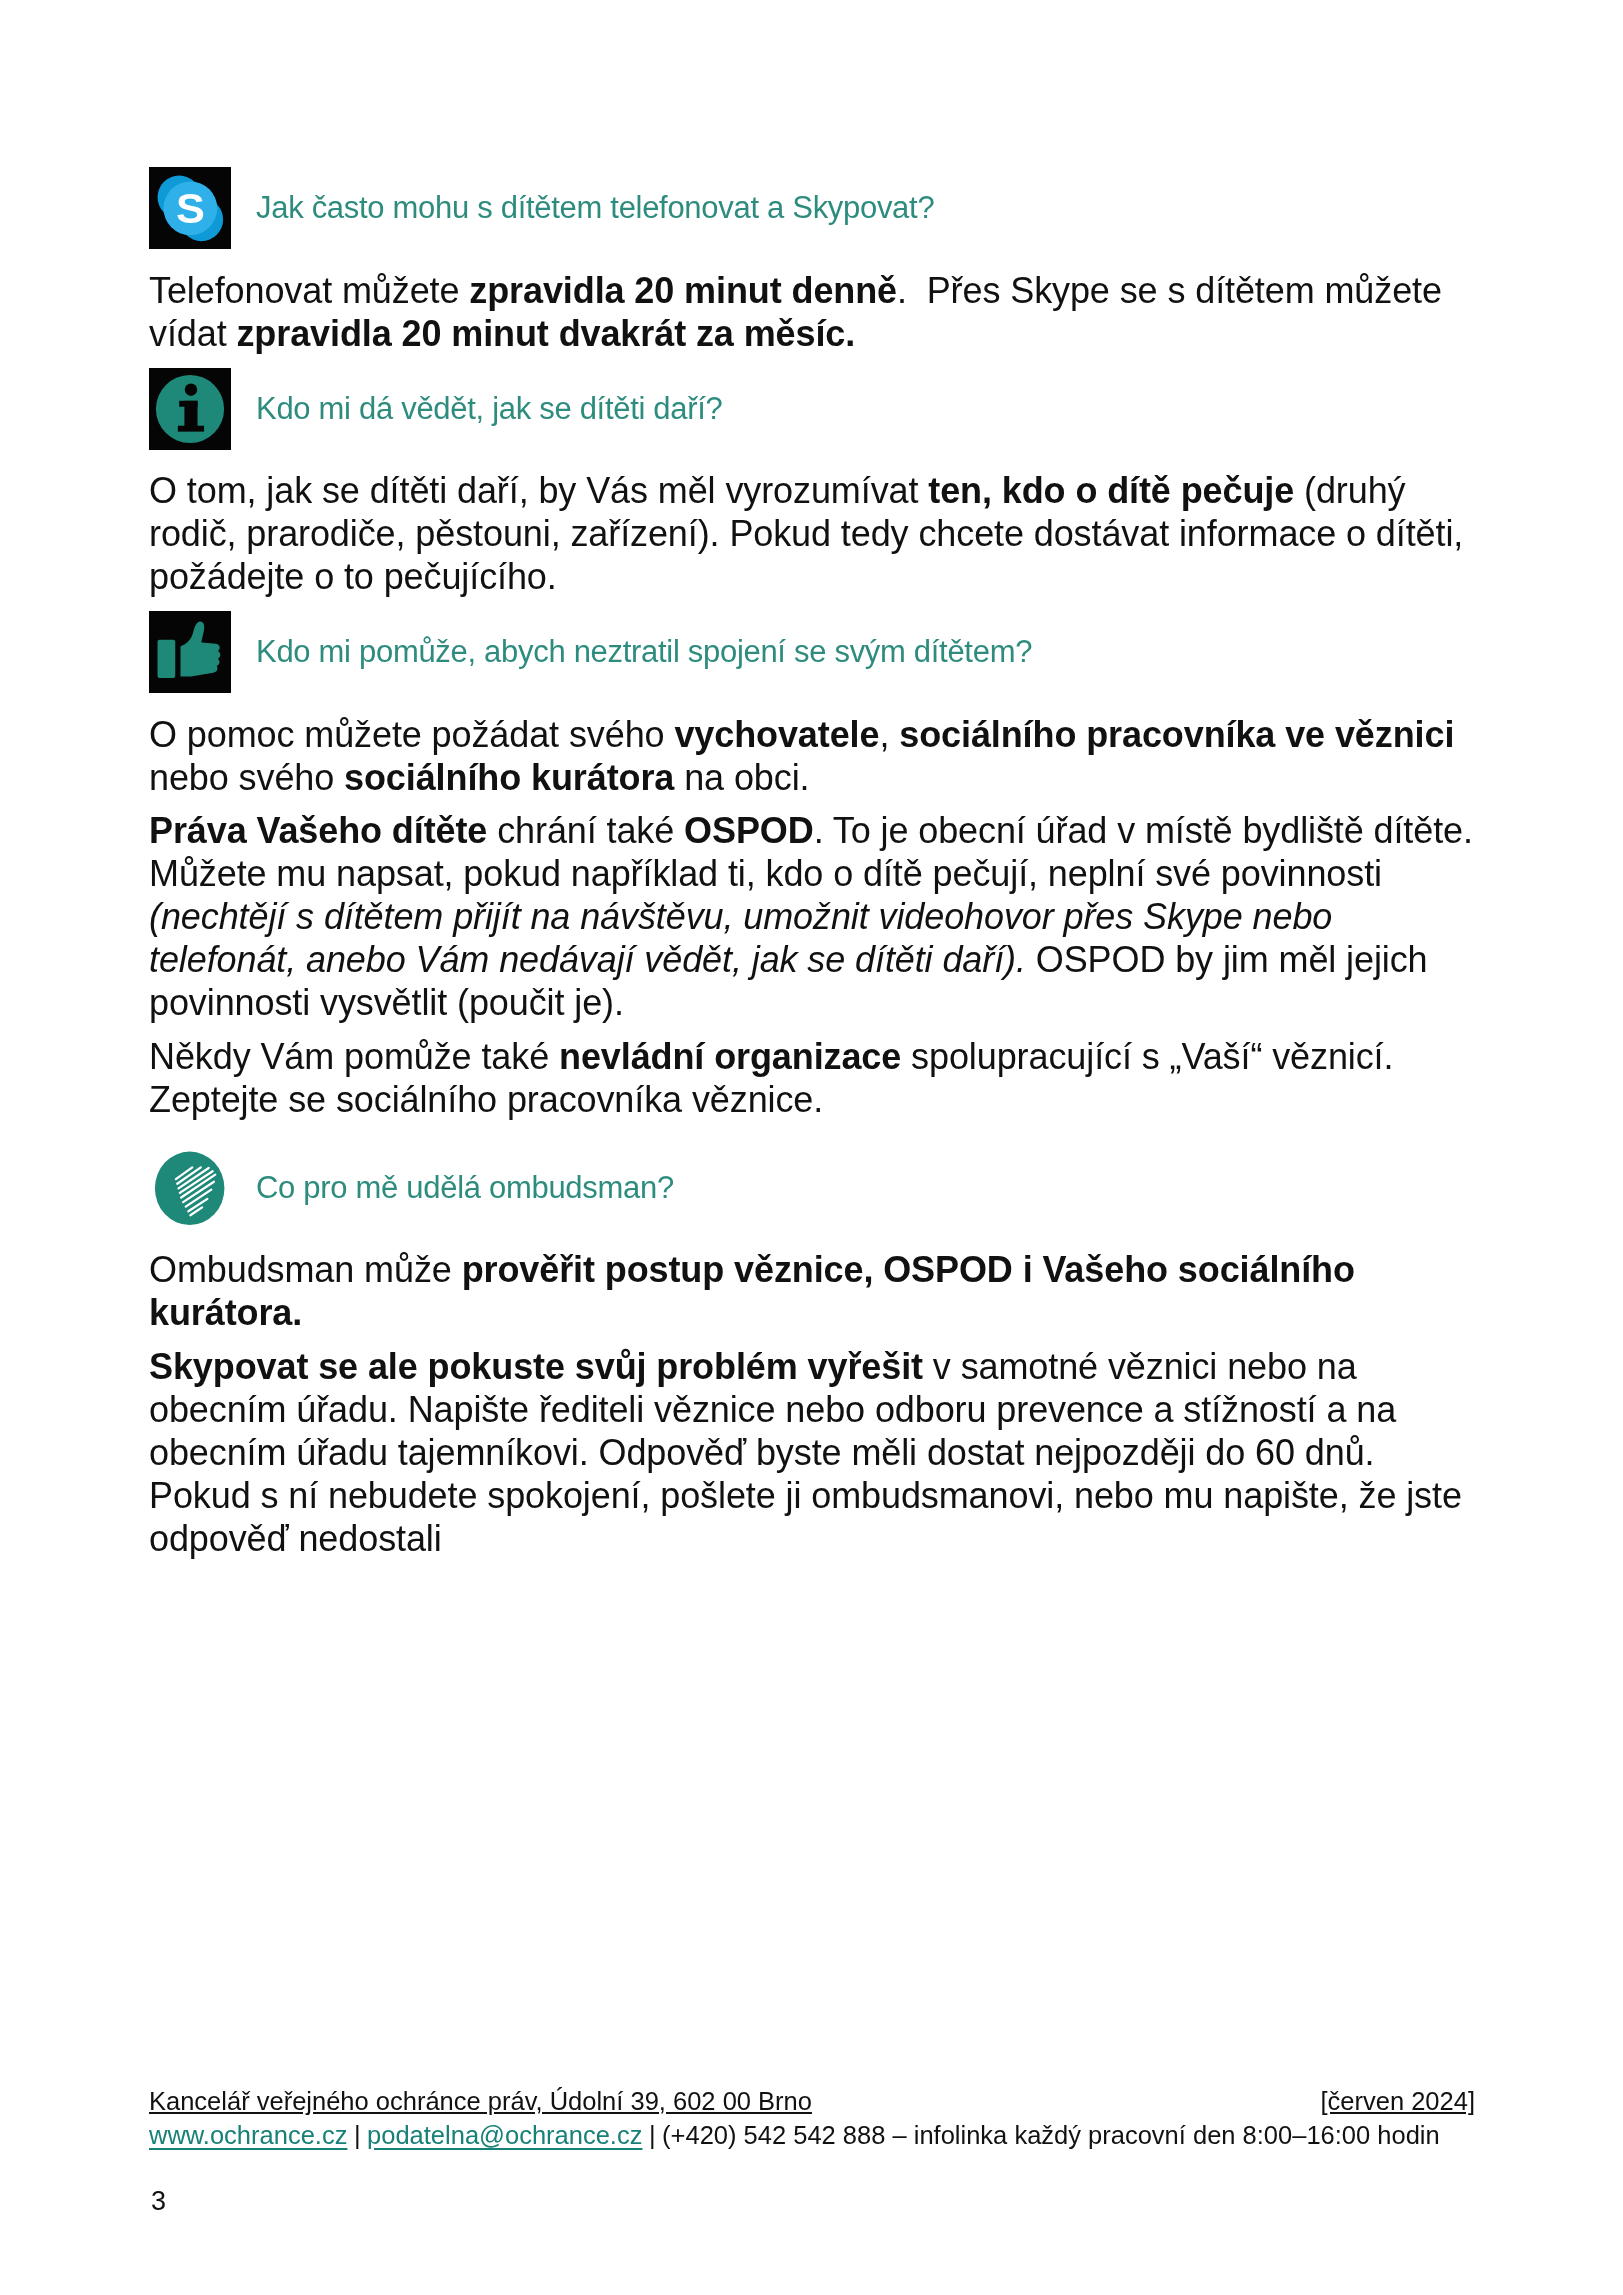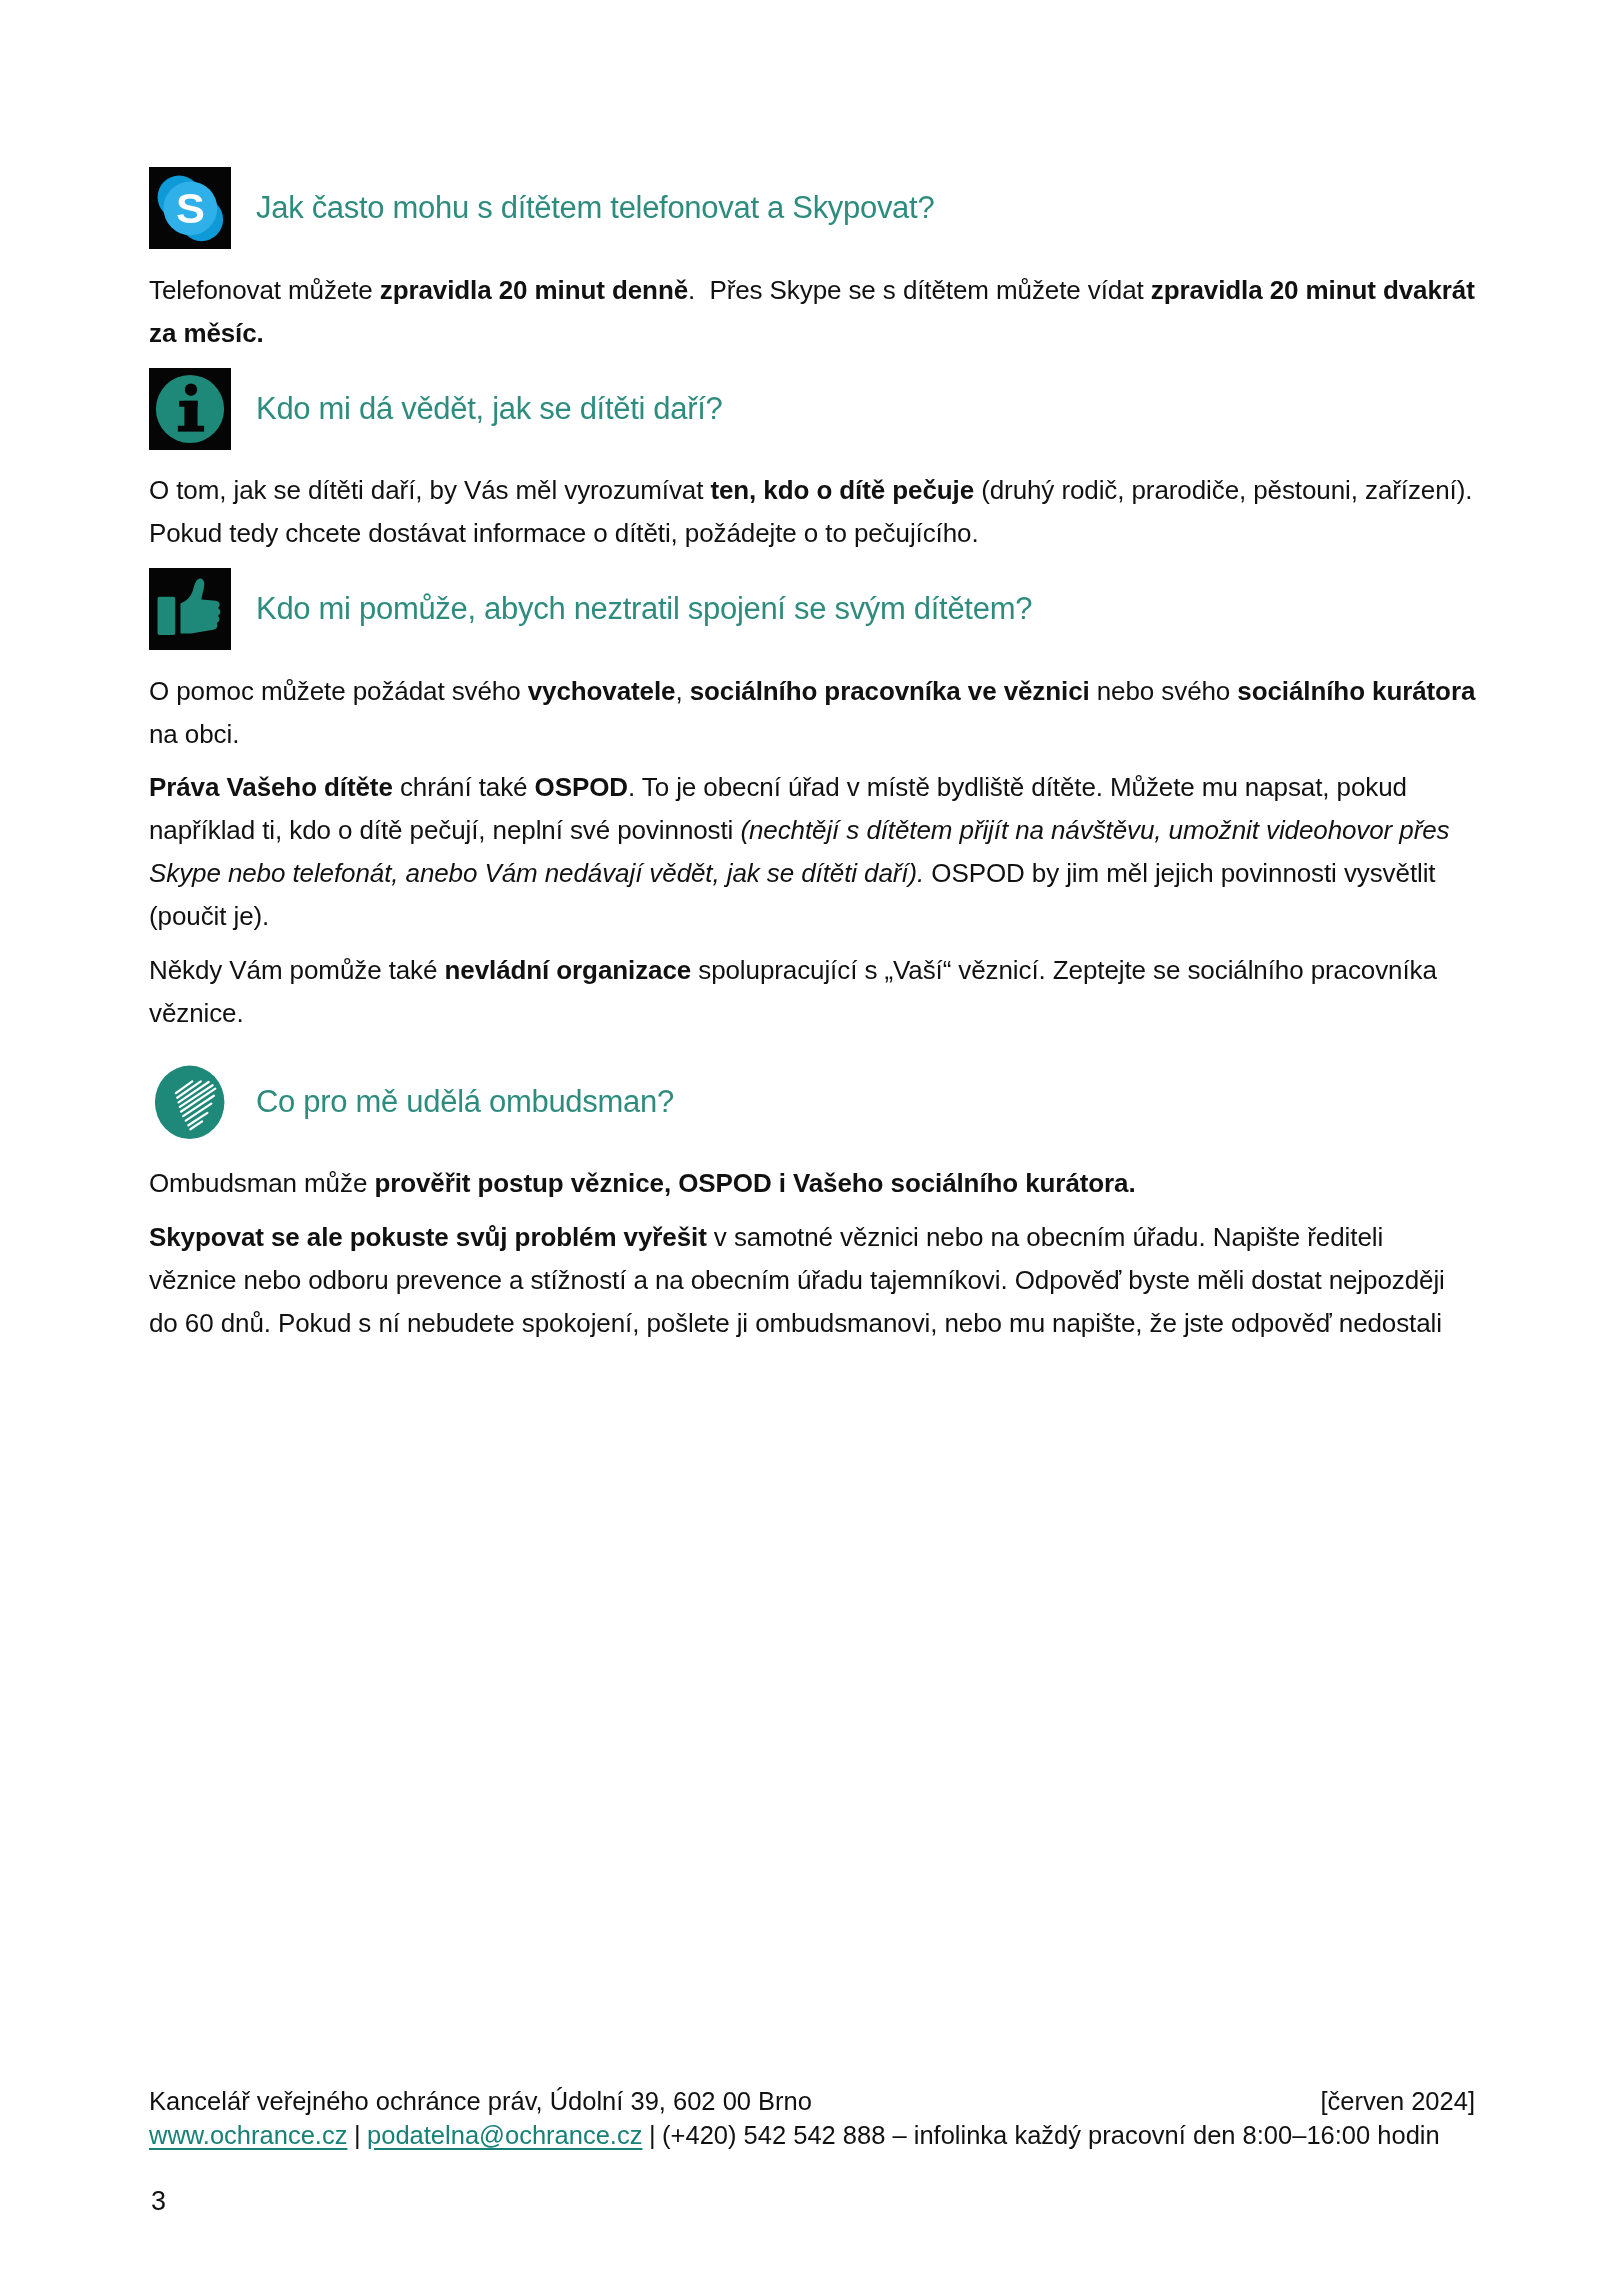--- a/index.html
+++ b/index.html
@@ -27,32 +27,32 @@
   }
   .icon-box { width:82px; height:82px; flex:0 0 auto; }
   .icon-box svg { width:100%; height:100%; display:block; }
   h2.section-heading {
     font-size:31px; font-weight:400;
     color:var(--teal, #2E8C7E);
     letter-spacing:-0.3px;
     white-space:nowrap;
   }
   p.body {
-    font-size:26px; line-height:43px;
+    font-size:36px; line-height:43px;
     letter-spacing:-0.1px;
     margin:0 0 10.5px 0;
     white-space:pre-wrap;
   }
   p.body .b { font-weight:700; }
   p.body .i { font-style:italic; }
   .footer {
     position:absolute; left:149px; right:148px; top:2084px;
     font-size:25.5px; line-height:34px; color:#111111;
   }
-  .footer-top { display:flex; justify-content:space-between; align-items:center; }
+  .footer-top { display:flex; justify-content:space-between; align-items:center;text-decoration:underline; }
   .footer-links a {
     color:var(--link, #178077);
     text-underline-offset:3.9px;
   }
   .footer-links .sep { margin:0 6.5px; color:#111111; }
   .pagenum {
     position:absolute; left:151px; top:2186px;
     font-size:27px; color:#111111;
   }
 </style>

